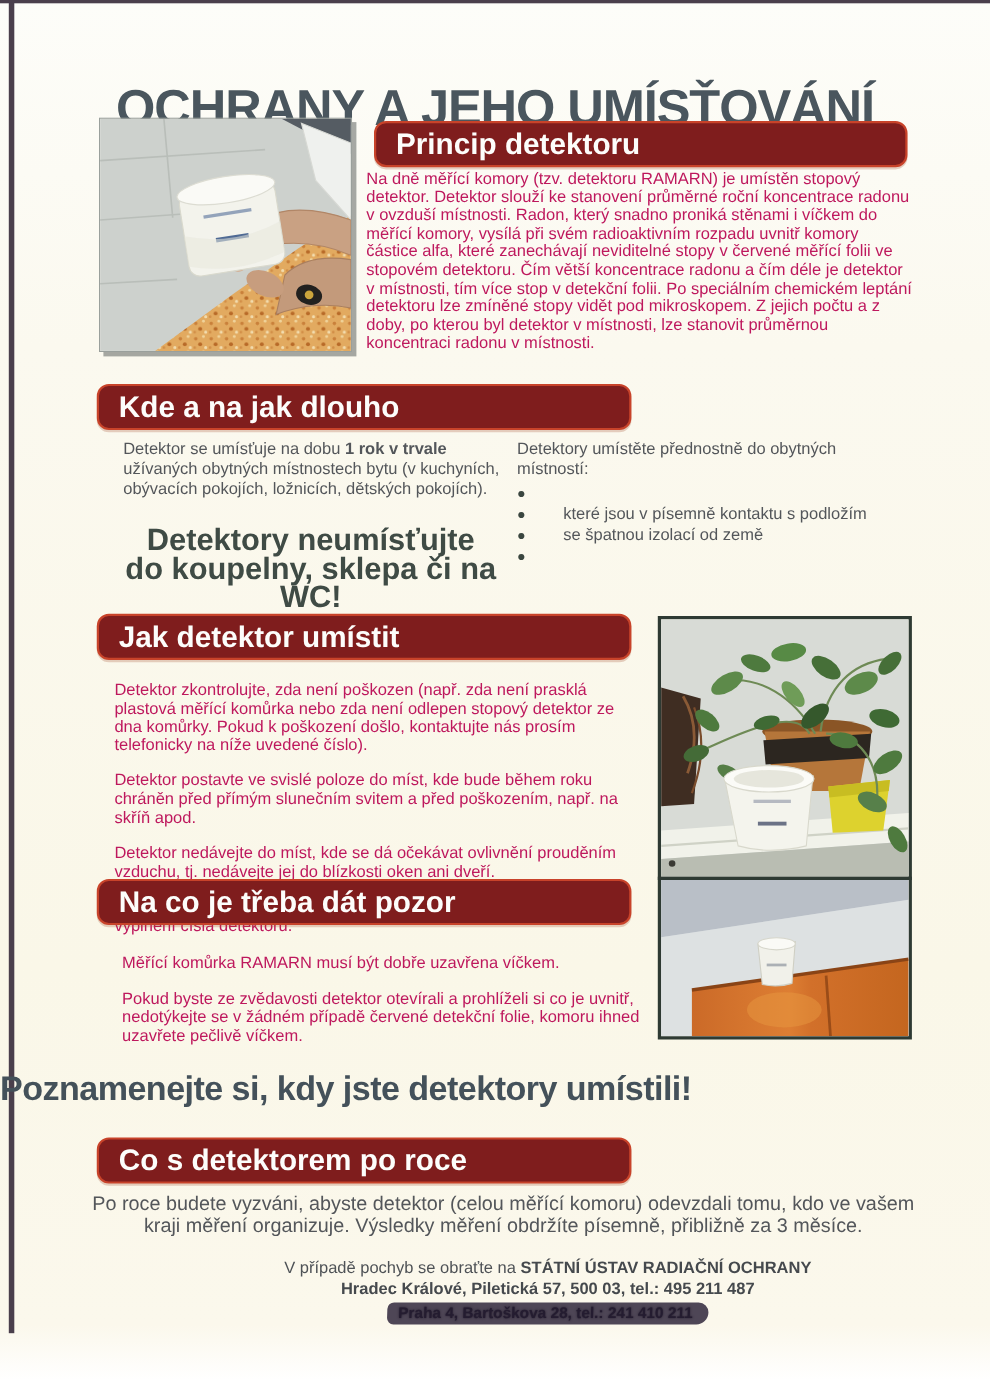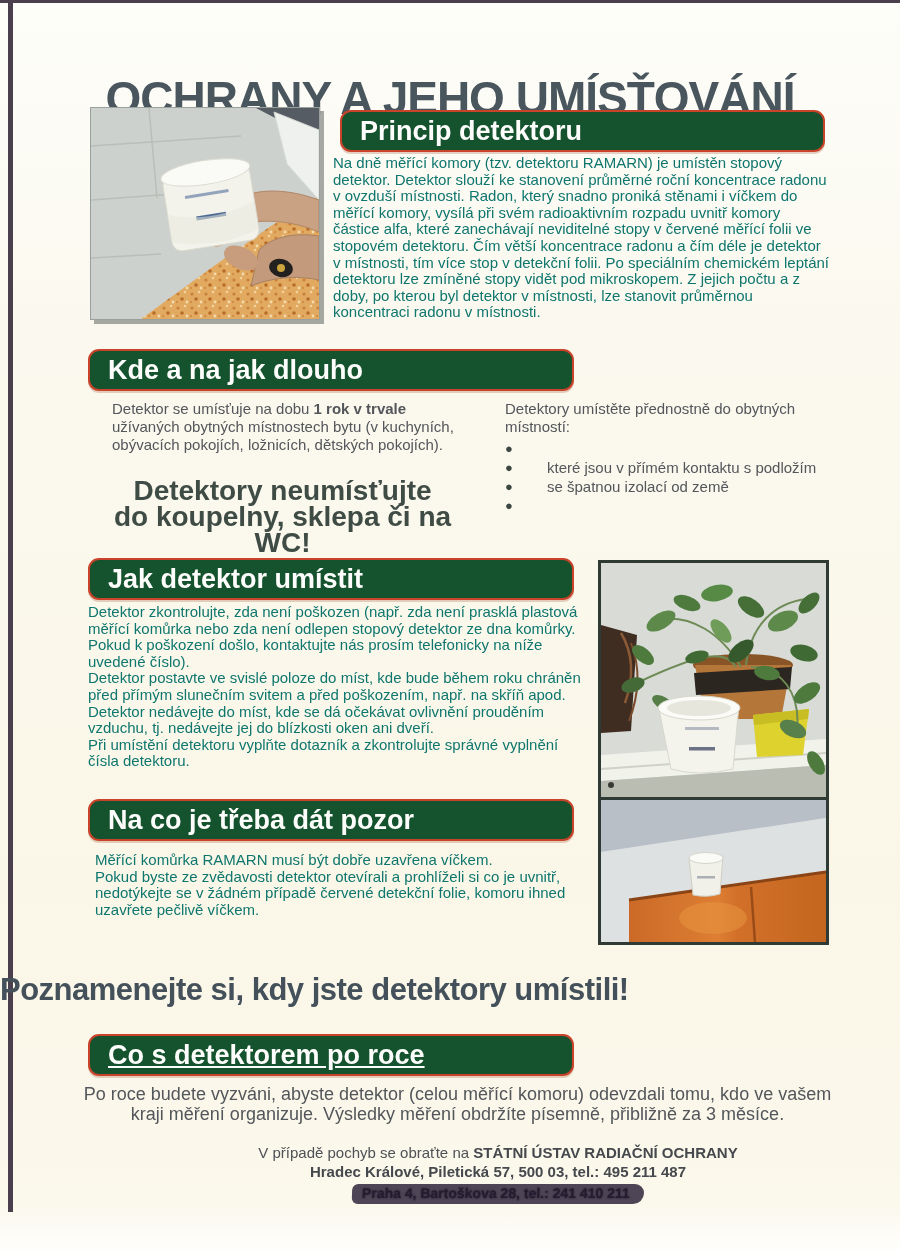--- a/index.html
+++ b/index.html
@@ -11,55 +11,55 @@
   }
   .scan-top-line{position:absolute;left:0;top:0;width:900px;height:3px;background:#4a3f4c;}
   .scan-left-line{position:absolute;left:8px;top:2px;width:5px;height:1210px;background:#4a3f4c;}
 
   .page-title{
     position:absolute;left:0;top:40px;width:900px;text-align:center;
     font-size:46px;font-weight:bold;letter-spacing:-1px;color:#4a565e;
   }
 
   .sec-header{
-    position:absolute;height:34px;background:#14532d;border:2px solid #c8432a;
+    position:absolute;height:34px;background:#7f1d1d;border:2px solid #c8432a;
     border-radius:11px;color:#fdfdfb;font-size:27px;font-weight:bold;
     padding:2px 0 2px 18px;line-height:34px;
     box-shadow:0 2px 0 rgba(160,70,40,.25);
   }
-  .body-text{font-size:15px;line-height:16.6px;color:#0f766e;}
-  .body-text p{margin:0;}
+  .body-text{font-size:15px;line-height:16.6px;color:#be185d;}
+  .body-text p{margin:16px;}
 
   #hdr-princip{left:340px;top:110px;width:463px;}
   #txt-princip{position:absolute;left:333px;top:155px;width:497px;}
 
   #hdr-kde{left:88px;top:349px;width:464px;}
   #kde-left{position:absolute;left:112px;top:400px;width:352px;font-size:15px;line-height:18px;}
   #kde-warning{
     position:absolute;left:100px;top:478px;width:365px;text-align:center;
     font-size:28px;line-height:26px;font-weight:bold;color:#3f4b45;
   }
-  #kde-right{position:absolute;left:470px;top:400px;width:345px;font-size:15px;line-height:18px;margin-left:35px;}
+  #kde-right{position:absolute;left:470px;top:400px;width:345px;font-size:15px;line-height:18px;}
   .bullet-list{list-style:none;margin:4px 0 0 0;padding:0;}
   .bullet-list li{display:flex;margin:0 0 1px 0;}
   .bullet-dot{width:12px;flex:0 0 12px;margin-right:30px;color:#3a463f;font-size:13px;line-height:18px;}
   .bullet-text{flex:1;}
 
   #hdr-jak{left:88px;top:558px;width:464px;}
   #txt-jak{position:absolute;left:88px;top:604px;width:498px;}
 
   #hdr-pozor{left:88px;top:799px;width:464px;}
   #txt-pozor{position:absolute;left:95px;top:852px;width:505px;}
 
   .note-headline{
     position:absolute;left:0;top:972px;width:900px;text-align:left;
     font-size:31px;font-weight:bold;color:#44515a;letter-spacing:-0.5px;
   }
 
-  #hdr-poroce{left:88px;top:1034px;width:464px;text-decoration:underline;}
+  #hdr-poroce{left:88px;top:1034px;width:464px;}
   #txt-poroce{position:absolute;left:70px;top:1085px;width:775px;text-align:center;font-size:18px;line-height:19.5px;}
 
   .footer{position:absolute;left:0;top:1143px;width:900px;text-align:center;font-size:15px;line-height:19px;color:#4e5256;padding-left:48px;}
   .footer b{color:#45494d;}
   .struck-bar{
     display:inline-block;margin-top:3px;background:#4e4656;color:#241c30;
     font-weight:bold;font-size:14px;line-height:17px;padding:1px 14px 2px 10px;
     border-radius:9px 14px 16px 9px;transform:skewX(-2deg);
     text-shadow:0 0 2px rgba(20,14,30,.8);
   }
@@ -133,21 +133,21 @@
   <div>do koupelny, sklepa či na WC!</div>
 </div>
 <div id="kde-right">
   <div>Detektory umístěte přednostně do obytných místností:</div>
   <ul class="bullet-list">
     <li>
       <span class="bullet-dot">●</span>
     </li>
     <li>
       <span class="bullet-dot">●</span>
-      <span class="bullet-text">které jsou v přímém kontaktu s podložím</span>
+      <span class="bullet-text">které jsou v písemně kontaktu s podložím</span>
     </li>
     <li>
       <span class="bullet-dot">●</span>
       <span class="bullet-text">se špatnou izolací od země</span>
     </li>
     <li>
       <span class="bullet-dot">●</span>
     </li>
   </ul>
 </div>

